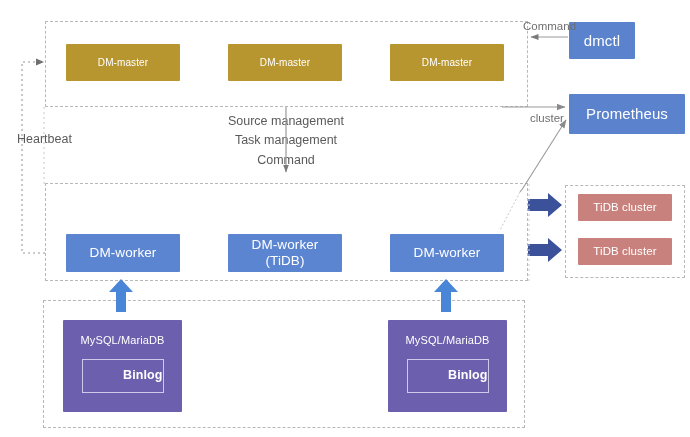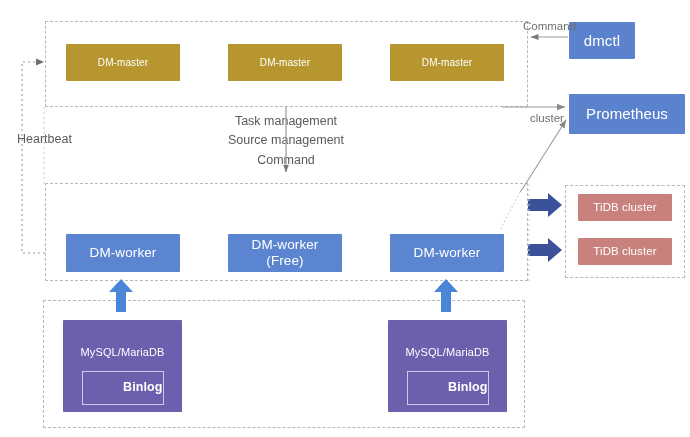--- a/index.html
+++ b/index.html
@@ -36,21 +36,21 @@
   .node .ttl{display:block;}
 
   .master{background:#b8962f;font-size:10px;}
   .worker{background:#5b84d1;font-size:13.5px;}
   .bluebox{background:#5b82cd;font-size:15px;}
   .tidb{background:#c8817c;font-size:11.5px;}
   .mysql{
     background:#6b5fae;
     font-size:11px;
     display:block;
-    padding:26px 0 0 0;
+    padding:14px 0 0 0;
   }
   .mysql .mtitle{
     display:block;
     text-align:center;
     color:#fff;
     font-size:11px;
     margin-bottom:12px;
   }
   .binlog{
     margin:0 auto;
@@ -110,21 +110,21 @@
   </div>
 
   <div class="node worker" style="left:66px;top:234px;width:114px;height:38px;">
     <div>
       <span class="ttl">DM-worker</span>
     </div>
   </div>
   <div class="node worker" style="left:228px;top:234px;width:114px;height:38px;">
     <div>
       <span class="ttl">DM-worker</span>
-      <span class="ttl">(Free)</span>
+      <span class="ttl">(TiDB)</span>
     </div>
   </div>
   <div class="node worker" style="left:390px;top:234px;width:114px;height:38px;">
     <div>
       <span class="ttl">DM-worker</span>
     </div>
   </div>
 
   <div class="node mysql" style="left:63px;top:320px;width:119px;height:92px;">
     <span class="mtitle">MySQL/MariaDB</span>
@@ -153,22 +153,22 @@
     <span class="ttl">dmctl</span>
   </div>
 
   <div class="lbl" style="left:523px;top:20px;">Command</div>
 
   <div class="lbl" style="left:530px;top:112px;">cluster</div>
 
   <div class="lbl big" style="left:17px;top:132px;">Heartbeat</div>
 
   <div class="centerstack" style="left:186px;top:112px;">
+    <div>Source management</div>
     <div>Task management</div>
-    <div>Source management</div>
     <div>Command</div>
   </div>
 
   <svg class="overlay" viewBox="0 0 690 437">
     <defs>
       <marker id="arrThin" markerWidth="9" markerHeight="9" refX="7.5" refY="3" orient="auto" markerUnits="userSpaceOnUse">
         <path d="M0,0 L8,3 L0,6 z" fill="#7a7a7a"></path>
       </marker>
       <marker id="arrThinGrey" markerWidth="10" markerHeight="10" refX="8" refY="3.2" orient="auto" markerUnits="userSpaceOnUse">
         <path d="M0,0 L8.5,3.2 L0,6.4 z" fill="#8a8a8a"></path>

